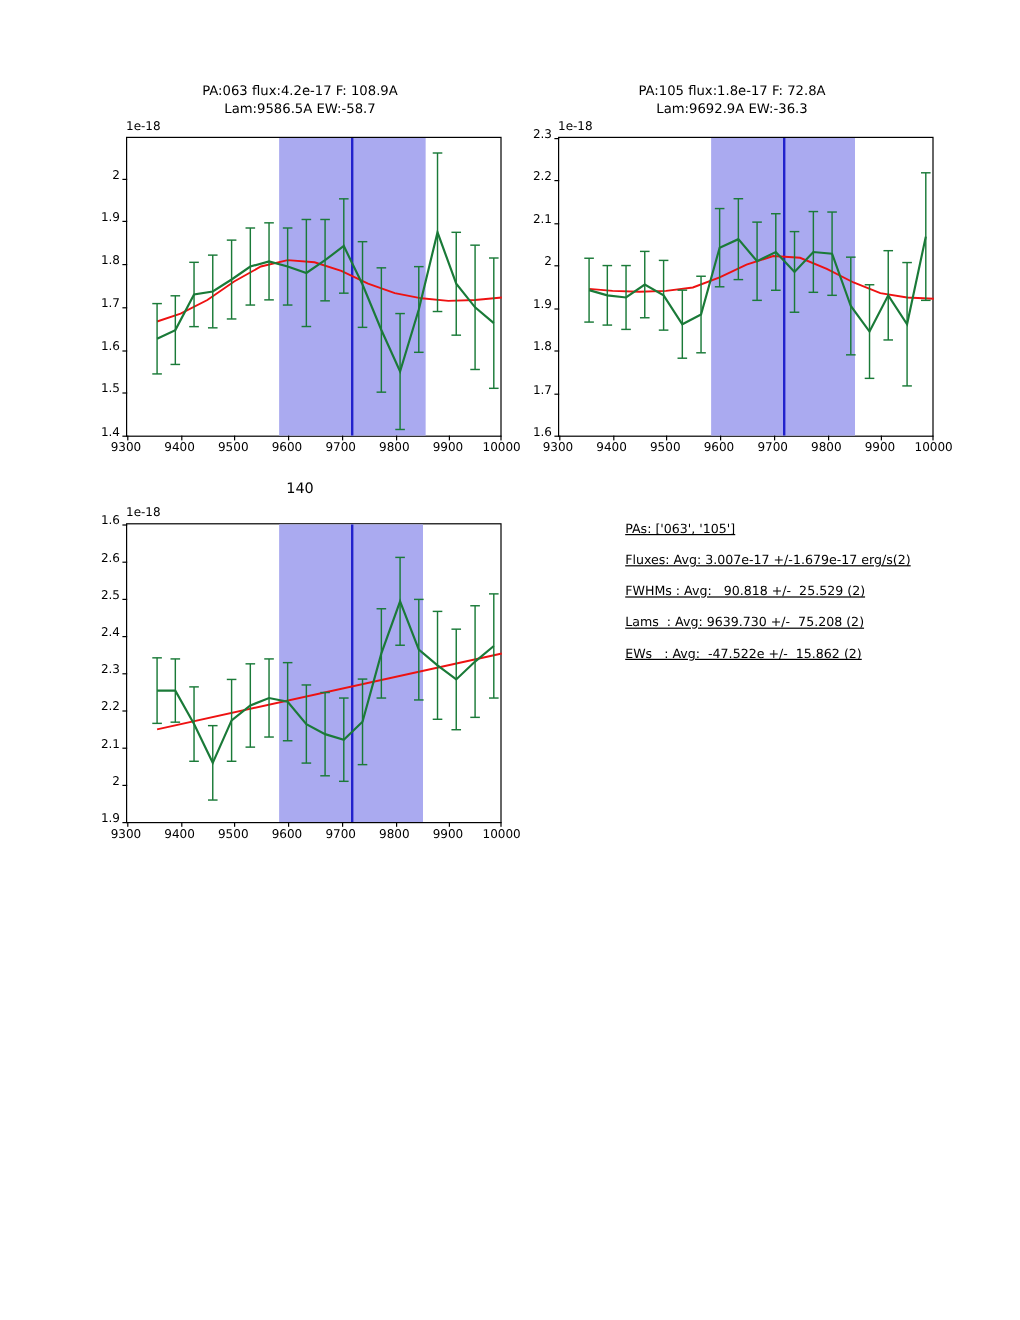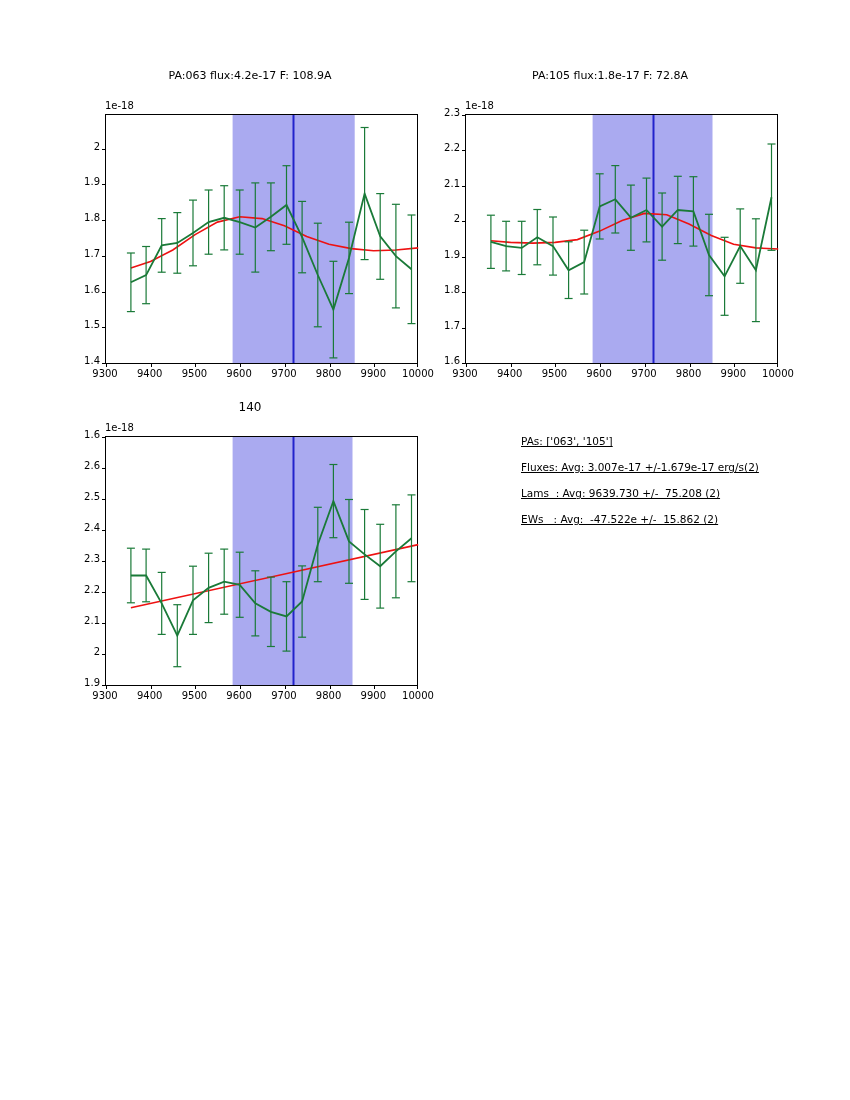--- a/index.html
+++ b/index.html
@@ -21,20 +21,21 @@
   .tick-h{position:absolute;height:1px;width:4px;background:#000;}
   svg{display:block;overflow:visible;}
   .stats{position:absolute;font-size:10.5px;line-height:26px;color:#000;text-decoration:underline;}
   .stats div{white-space:pre;}
 </style>
 </head>
 <body>
 
 <div class="panel" style="left:60px;top:68px;width:380px;height:320px;">
   <div class="plot-title" style="left:0;top:0;">PA:063 flux:4.2e-17 F: 108.9A</div>
+  <div class="plot-title" style="left:0;top:15px;">Lam:9586.5A EW:-58.7</div>
   <div class="expo" style="left:45px;top:32px;">1e-18</div>
 
   <div class="axes" style="left:45px;top:46px;width:313px;height:250px;">
     <svg width="311" height="248" viewBox="0 0 311 248">
 
       <rect x="126.6" y="0" width="122.1" height="248" fill="#aaaaf0"></rect>
 
       <line x1="187.5" y1="0" x2="187.5" y2="248" stroke="#2222cc" stroke-width="2"></line>
 
       <polyline fill="none" stroke="#ee1111" stroke-width="1.6" points="24.9,152.9 44.5,146.4 66.8,135.0 89.1,119.6 111.4,107.1 133.7,101.8 156.1,103.6 178.4,110.7 200.7,121.4 223.0,129.3 245.3,133.6 267.6,135.7 289.9,135.0 312.2,132.9"></polyline>
@@ -132,20 +133,21 @@
   <div class="xlab" style="left:114.4px;top:300px;width:40px;">9500</div>
   <div class="xlab" style="left:159.1px;top:300px;width:40px;">9600</div>
   <div class="xlab" style="left:203.9px;top:300px;width:40px;">9700</div>
   <div class="xlab" style="left:248.6px;top:300px;width:40px;">9800</div>
   <div class="xlab" style="left:293.3px;top:300px;width:40px;">9900</div>
   <div class="xlab" style="left:336px;top:300px;width:44px;">10000</div>
 </div>
 
 <div class="panel" style="left:420px;top:68px;width:380px;height:320px;">
   <div class="plot-title" style="left:0;top:0;">PA:105 flux:1.8e-17 F: 72.8A</div>
+  <div class="plot-title" style="left:0;top:15px;">Lam:9692.9A EW:-36.3</div>
   <div class="expo" style="left:45px;top:32px;">1e-18</div>
 
   <div class="axes" style="left:45px;top:46px;width:313px;height:250px;">
     <svg width="311" height="248" viewBox="0 0 311 248">
       <rect x="126.6" y="0" width="119.9" height="248" fill="#aaaaf0"></rect>
       <line x1="187.5" y1="0" x2="187.5" y2="248" stroke="#2222cc" stroke-width="2"></line>
       <polyline fill="none" stroke="#ee1111" stroke-width="1.6" points="24.9,125.7 44.5,127.4 66.8,128.1 89.1,127.4 111.4,124.6 133.7,116.1 156.1,105.5 178.4,98.4 200.7,99.8 223.0,109.0 245.3,120.4 267.6,129.3 289.9,132.9 312.2,134.0"></polyline>
       <polyline fill="none" stroke="#1a7a38" stroke-width="1.8" points="24.9,126.8 40.1,131.1 55.7,132.9 71.3,122.2 87.0,131.1 102.6,155.2 118.2,147.1 133.7,91.4 149.3,84.3 164.9,102.7 180.5,95.0 196.1,111.6 211.8,95.0 227.4,96.4 243.0,140.0 258.6,161.3 274.2,131.1 289.9,155.2 305.5,82.2"></polyline>
       <g stroke="#1a7a38" stroke-width="1.2">
         <line x1="24.9" y1="100.2" x2="24.9" y2="153.4"></line>
@@ -349,15 +351,16 @@
   <div class="xlab" style="left:159.1px;top:300px;width:40px;">9600</div>
   <div class="xlab" style="left:203.9px;top:300px;width:40px;">9700</div>
   <div class="xlab" style="left:248.6px;top:300px;width:40px;">9800</div>
   <div class="xlab" style="left:293.3px;top:300px;width:40px;">9900</div>
   <div class="xlab" style="left:336px;top:300px;width:44px;">10000</div>
 </div>
 
 <div class="stats" style="left:521px;top:428px;width:320px;">
   <div>PAs: ['063', '105']</div>
   <div>Fluxes: Avg: 3.007e-17 +/-1.679e-17 erg/s(2)</div>
+  <div>FWHMs : Avg:   90.818 +/-  25.529 (2)</div>
   <div>Lams  : Avg: 9639.730 +/-  75.208 (2)</div>
   <div>EWs   : Avg:  -47.522e +/-  15.862 (2)</div>
 </div>
 
 </body></html>

